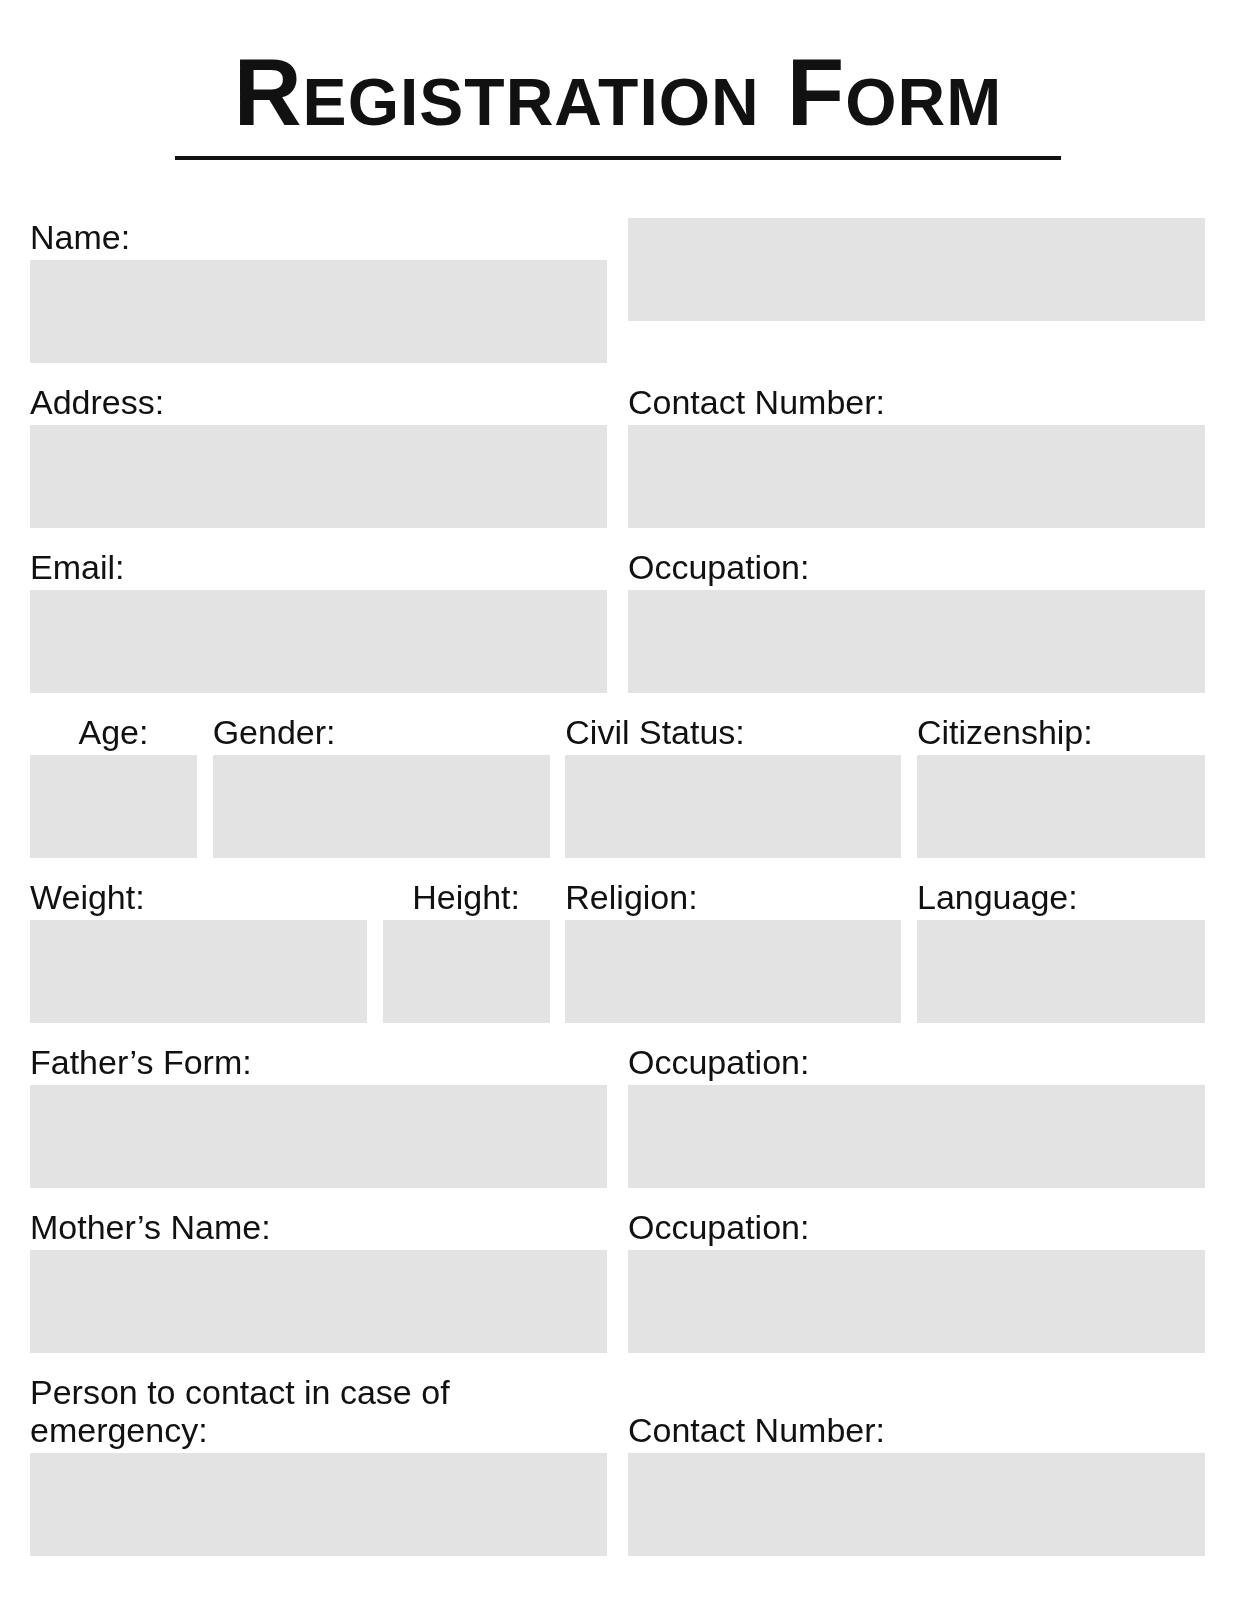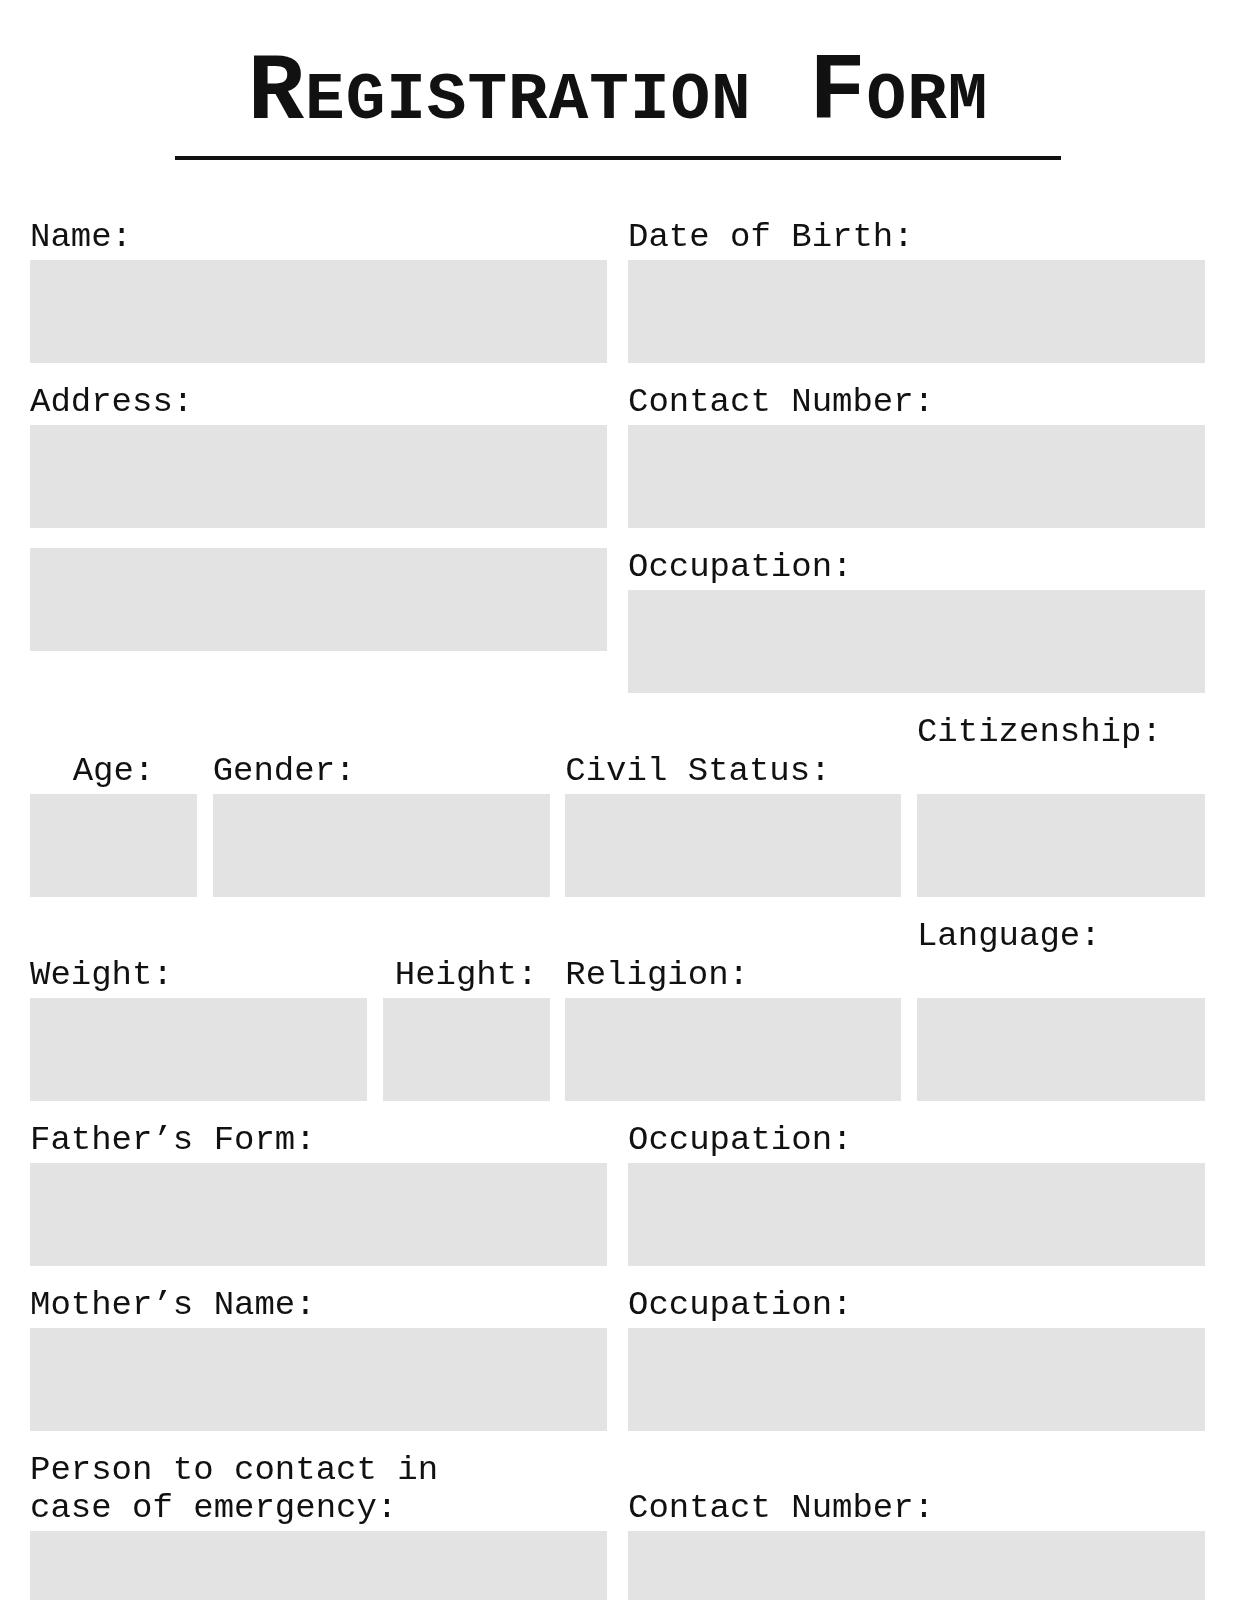--- a/index.html
+++ b/index.html
@@ -9,21 +9,21 @@
     --underline: #111111;
   }
   * { box-sizing: border-box; }
   html, body { margin: 0; padding: 0; background: #f0f0f0; }
   .page {
     position: relative;
     width: 1236px;
     height: 1600px;
     margin: 0 auto;
     background: var(--background);
-    font-family: Liberation Mono, monospace;
+    font-family: Liberation Sans, sans-serif;
     color: var(--text);
     overflow: hidden;
   }
   .page-title {
     margin: 46px 0 0 0;
     text-align: center;
     font-size: 94px;
     line-height: 1;
     font-weight: bold;
     font-variant: small-caps;
@@ -48,21 +48,21 @@
     margin-bottom: 20px;
   }
   .cell {
     display: flex;
     flex-direction: column;
   }
   .form-row--pair .cell { width: 577px; }
   .form-row--quad .cell--a { width: 167px; text-align: center; }
   .form-row--quad .cell--b { width: 337px; }
   .form-row--quad .cell--c { width: 336px; }
-  .form-row--quad .cell--d { width: 288px; gap: 39px; }
+  .form-row--quad .cell--d { width: 288px; }
   .field-label {
     margin-top: auto;
     font-size: 34px;
     line-height: 38px;
     margin-bottom: 4px;
     color: var(--text);
   }
   .field-label--wrap { max-width: 470px; }
   .field-box {
     height: 103px;
@@ -79,38 +79,38 @@
   <div class="title-underline"></div>
 
   <div class="form">
 
     <div class="form-row form-row--pair">
       <div class="cell">
         <div class="field-label">Name:</div>
         <div class="field-box" role="textbox"></div>
       </div>
       <div class="cell">
-        <div class="field-label">Date of Birth:</div>
         <div class="field-box" role="textbox"></div>
       </div>
     </div>
 
     <div class="form-row form-row--pair">
       <div class="cell">
         <div class="field-label">Address:</div>
         <div class="field-box" role="textbox"></div>
       </div>
       <div class="cell">
         <div class="field-label">Contact Number:</div>
         <div class="field-box" role="textbox"></div>
       </div>
     </div>
 
     <div class="form-row form-row--pair">
       <div class="cell">
+        <div class="field-label">Email:</div>
         <div class="field-box" role="textbox"></div>
       </div>
       <div class="cell">
         <div class="field-label">Occupation:</div>
         <div class="field-box" role="textbox"></div>
       </div>
     </div>
 
     <div class="form-row form-row--quad">
       <div class="cell cell--a">

